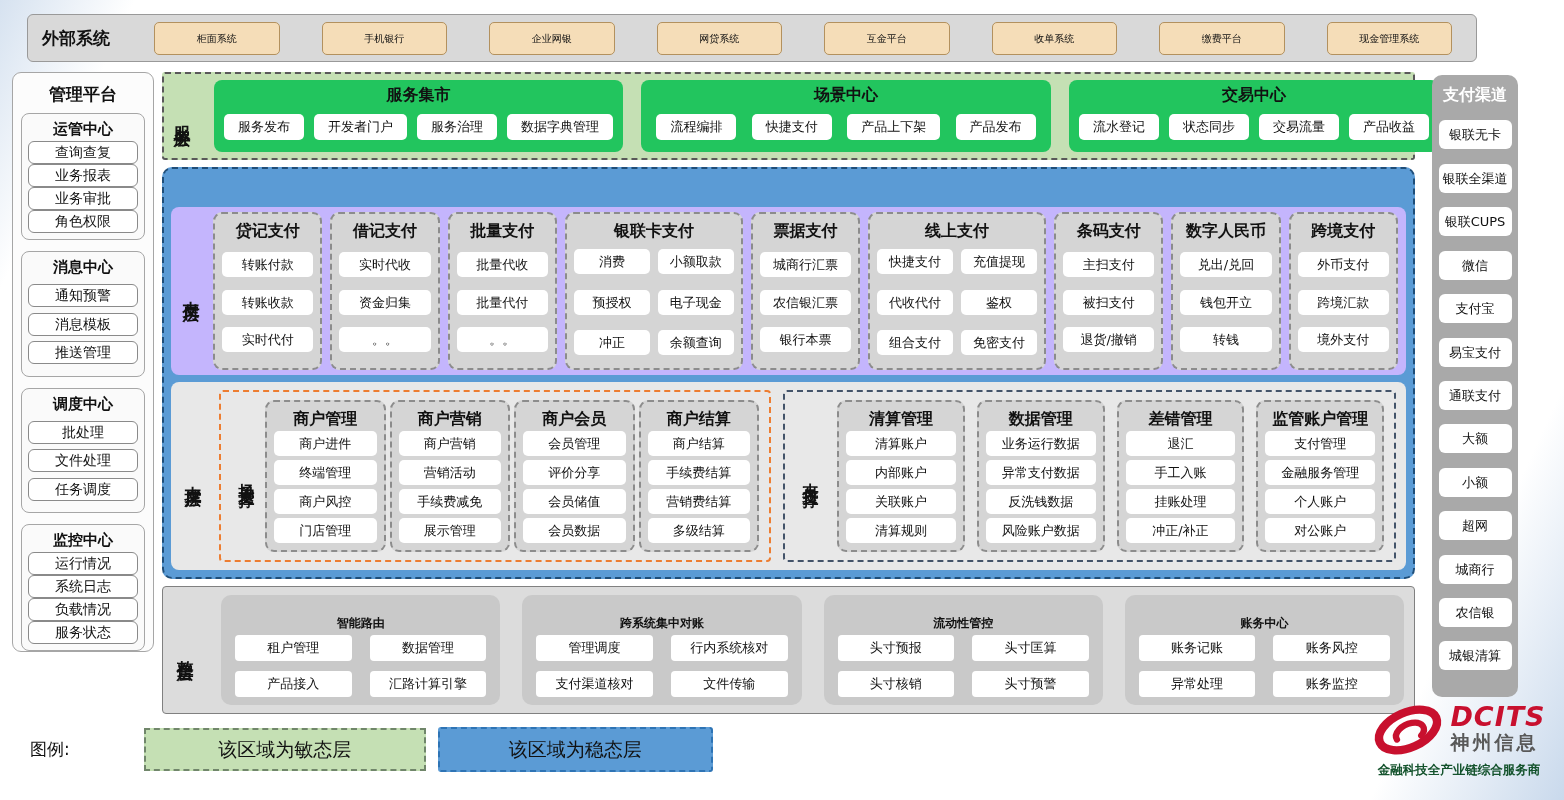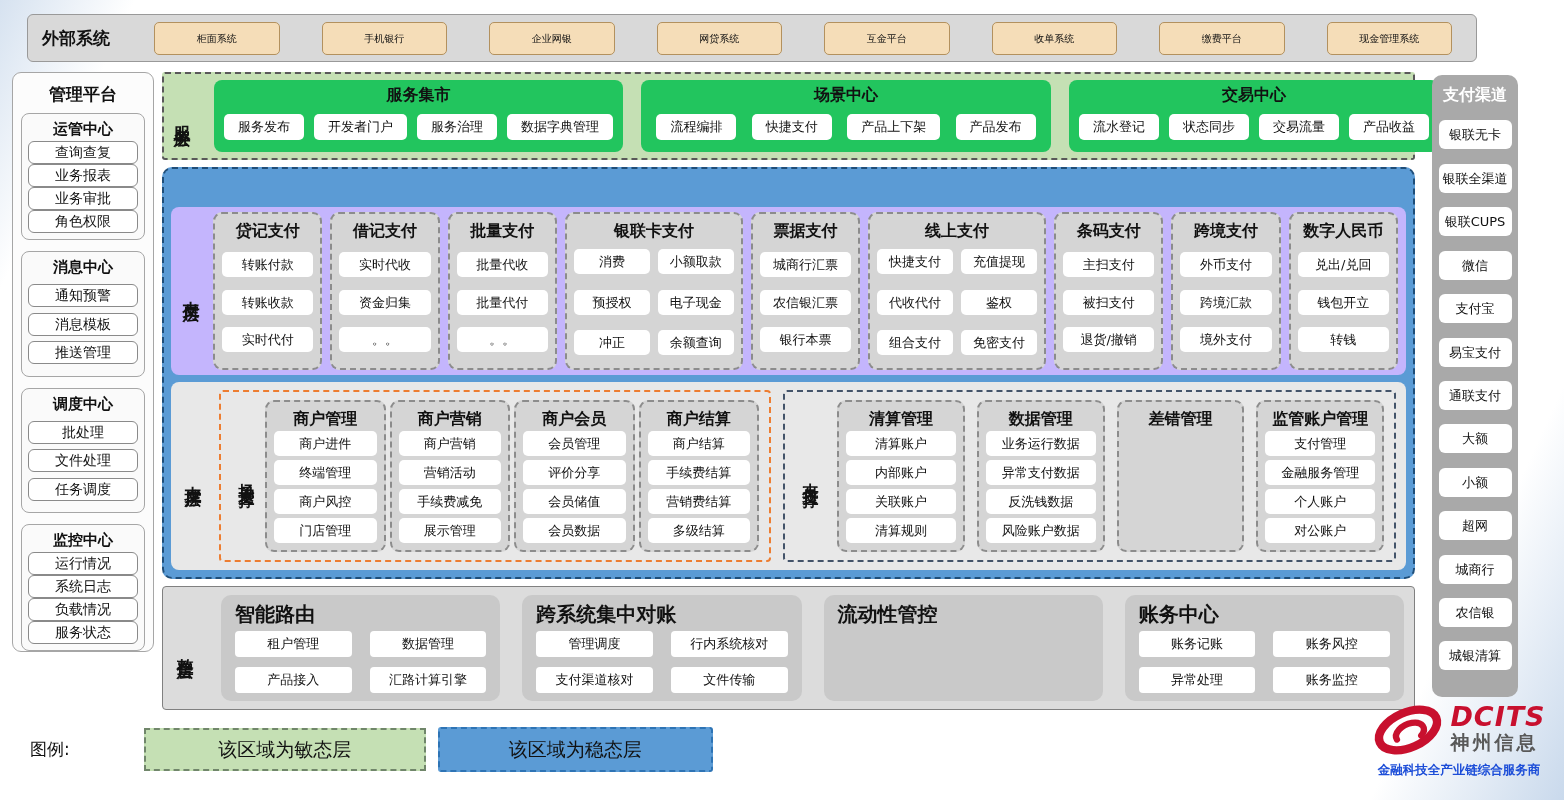--- a/index.html
+++ b/index.html
@@ -78,41 +78,41 @@
   .scene-region { flex: 0 0 552px; border: 2px dashed #ed7d31; border-radius: 4px;
     display: flex; padding: 8px 10px; gap: 4px; }
   .paysup-region { flex: 1; border: 2px dashed #44546a; border-radius: 4px;
     display: flex; padding: 8px 10px; gap: 12px; }
   .sub-vlabel { flex: 0 0 30px; font-size: 16px; }
   
   .integration { flex: 0 0 119px; margin-top: 7px; background: #dcdcdc;
     border: 1px solid #808080; border-radius: 4px; display: flex; padding: 8px 10px; gap: 22px; }
   .igroup { flex: 1; background: #c9c9c9; border-radius: 10px; padding: 3px 14px 8px;
     display: flex; flex-direction: column; }
-  .igroup-title { text-align: left; font-weight: bold; font-size: 20px; padding: 3px 0; }
+  .igroup-title { text-align: center; font-weight: bold; font-size: 12px; padding: 3px 0; margin-top: 14px; }
   .iitems { flex: 1; display: grid; grid-template-columns: 1fr 1fr; gap: 10px 18px; }
   .iitems .ibtn { background: #fff; border-radius: 4px; height: 26px; line-height: 26px;
     text-align: center; font-size: 13px; white-space: nowrap; }
   
   .legend { position: absolute; left: 30px; top: 727px; display: flex; align-items: center; }
   .legend-label { font-size: 17px; }
   .legend-agile { margin-left: 74px; width: 282px; height: 43px; background: #c5e0b4;
     border: 2px dashed #70866a; display: flex; align-items: center; justify-content: center;
     font-size: 19px; }
   .legend-stable { margin-left: 12px; width: 275px; height: 45px; background: #5b9bd5;
     border: 2px dashed #2e74b5; border-radius: 3px; display: flex; align-items: center;
     justify-content: center; font-size: 19px; }
   
   .logo { position: absolute; right: 10px; top: 702px; width: 190px; text-align: center; }
   .logo-top { display: flex; align-items: center; justify-content: center; gap: 6px; }
   .logo-text { text-align: left; }
   .logo-brand { color: #c8102e; font-weight: bold; font-style: italic; font-size: 27px;
     line-height: 26px; letter-spacing: 1px; }
   .logo-name { color: #595959; font-weight: bold; font-size: 19px; letter-spacing: 3px; }
-  .logo-tagline { margin-top: 4px; color: #1d4ed8; font-weight: bold; font-size: 12.5px;
+  .logo-tagline { margin-top: 4px; color: #14532d; font-weight: bold; font-size: 12.5px;
     white-space: nowrap; }
 </style>
 </head>
 <body>
 
 <div class="topbar">
   <span class="topbar-title">外部系统</span>
   <div class="tb-items">
       <div class="tbtn">柜面系统</div>
       <div class="tbtn">手机银行</div>
@@ -258,33 +258,33 @@
       </div>
       <div class="pgroup">
         <div class="pgroup-title">条码支付</div>
         <div class="pitems">
             <div class="pbtn">主扫支付</div>
             <div class="pbtn">被扫支付</div>
             <div class="pbtn">退货/撤销</div>
           </div>
       </div>
       <div class="pgroup">
+        <div class="pgroup-title">数字人民币</div>
+        <div class="pitems">
+            <div class="pbtn">兑出/兑回</div>
+            <div class="pbtn">钱包开立</div>
+            <div class="pbtn">转钱</div>
+          </div>
+      </div>
+      <div class="pgroup">
         <div class="pgroup-title">跨境支付</div>
         <div class="pitems">
             <div class="pbtn">外币支付</div>
             <div class="pbtn">跨境汇款</div>
             <div class="pbtn">境外支付</div>
-          </div>
-      </div>
-      <div class="pgroup">
-        <div class="pgroup-title">数字人民币</div>
-        <div class="pitems">
-            <div class="pbtn">兑出/兑回</div>
-            <div class="pbtn">钱包开立</div>
-            <div class="pbtn">转钱</div>
           </div>
       </div>
     </div>
 
     <div class="support-panel">
       <div class="vlabel">支撑层</div>
 
       <div class="scene-region">
         <div class="vlabel sub-vlabel">场景支撑</div>
         <div class="pgroup">
@@ -340,20 +340,26 @@
           <div class="pgroup-title">数据管理</div>
           <div class="pitems">
               <div class="pbtn">业务运行数据</div>
               <div class="pbtn">异常支付数据</div>
               <div class="pbtn">反洗钱数据</div>
               <div class="pbtn">风险账户数据</div>
             </div>
         </div>
         <div class="pgroup">
           <div class="pgroup-title">差错管理</div>
+          <div class="pitems">
+              <div class="pbtn">退汇</div>
+              <div class="pbtn">手工入账</div>
+              <div class="pbtn">挂账处理</div>
+              <div class="pbtn">冲正/补正</div>
+            </div>
         </div>
         <div class="pgroup">
           <div class="pgroup-title">监管账户管理</div>
           <div class="pitems">
               <div class="pbtn">支付管理</div>
               <div class="pbtn">金融服务管理</div>
               <div class="pbtn">个人账户</div>
               <div class="pbtn">对公账户</div>
             </div>
         </div>
@@ -376,20 +382,26 @@
       <div class="igroup-title">跨系统集中对账</div>
       <div class="iitems">
           <div class="ibtn">管理调度</div>
           <div class="ibtn">行内系统核对</div>
           <div class="ibtn">支付渠道核对</div>
           <div class="ibtn">文件传输</div>
         </div>
     </div>
     <div class="igroup">
       <div class="igroup-title">流动性管控</div>
+      <div class="iitems">
+          <div class="ibtn">头寸预报</div>
+          <div class="ibtn">头寸匡算</div>
+          <div class="ibtn">头寸核销</div>
+          <div class="ibtn">头寸预警</div>
+        </div>
     </div>
     <div class="igroup">
       <div class="igroup-title">账务中心</div>
       <div class="iitems">
           <div class="ibtn">账务记账</div>
           <div class="ibtn">账务风控</div>
           <div class="ibtn">异常处理</div>
           <div class="ibtn">账务监控</div>
         </div>
     </div>

